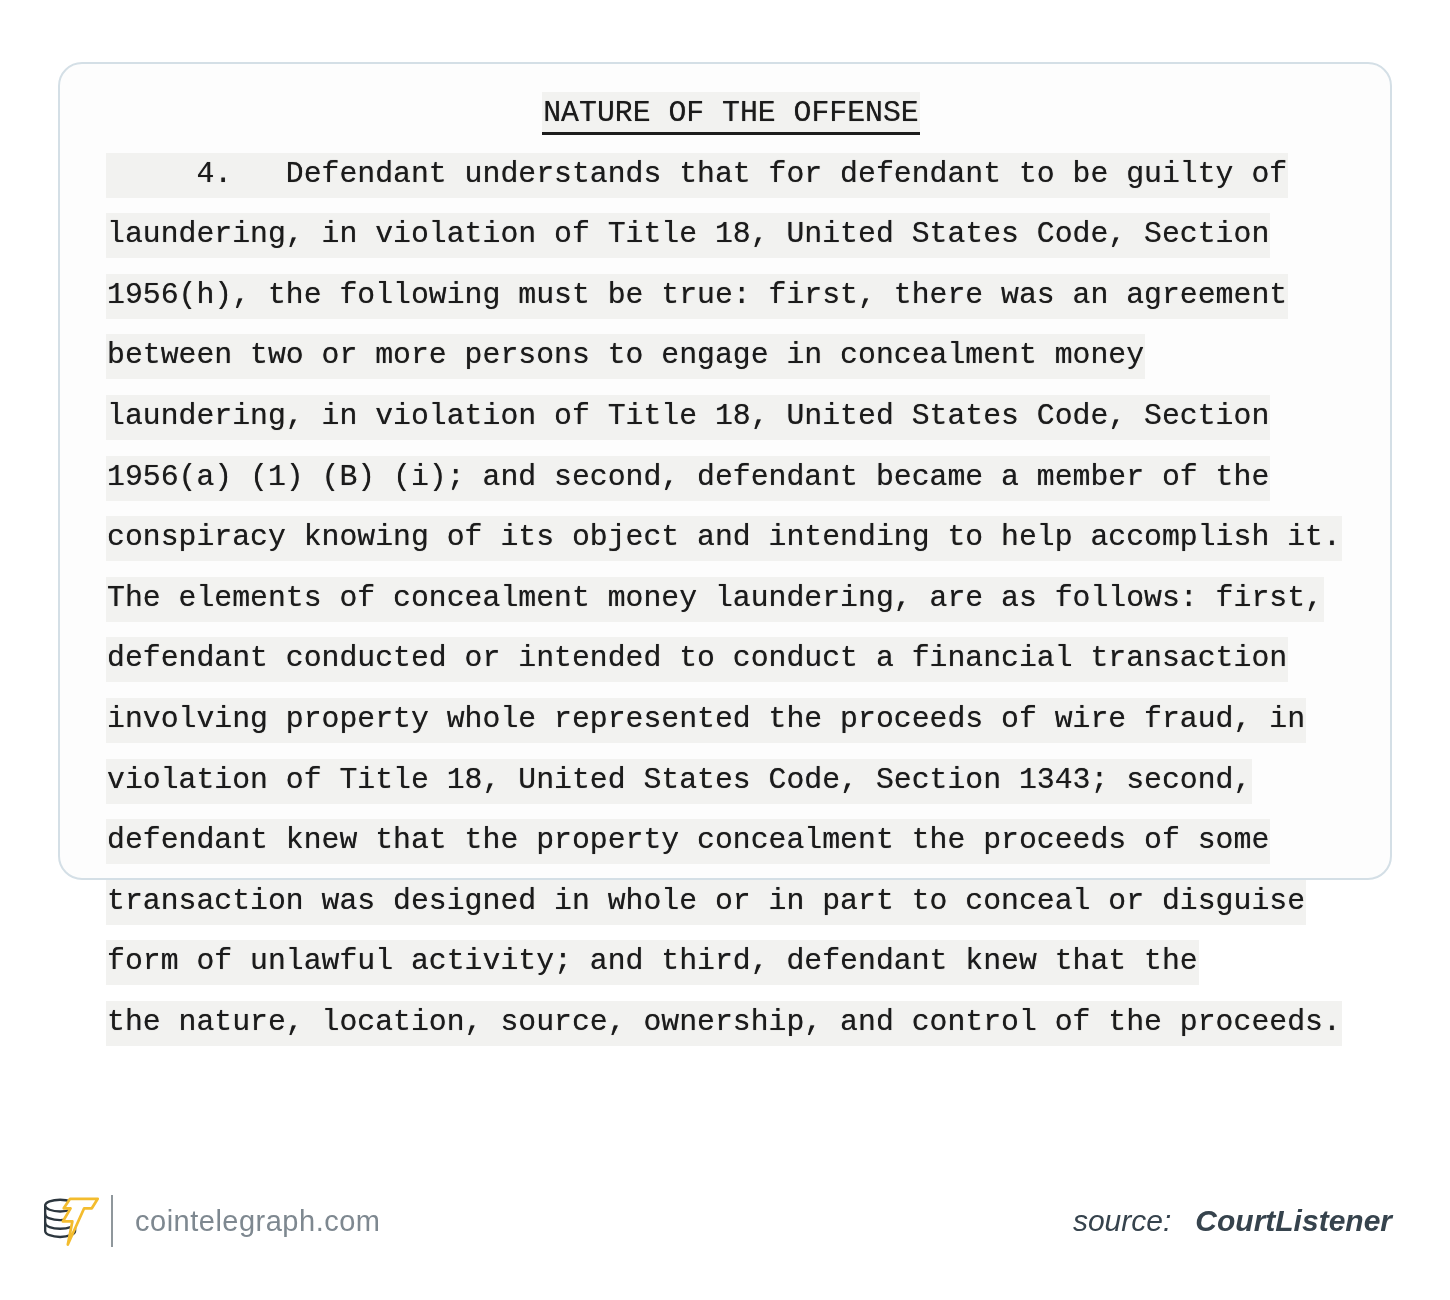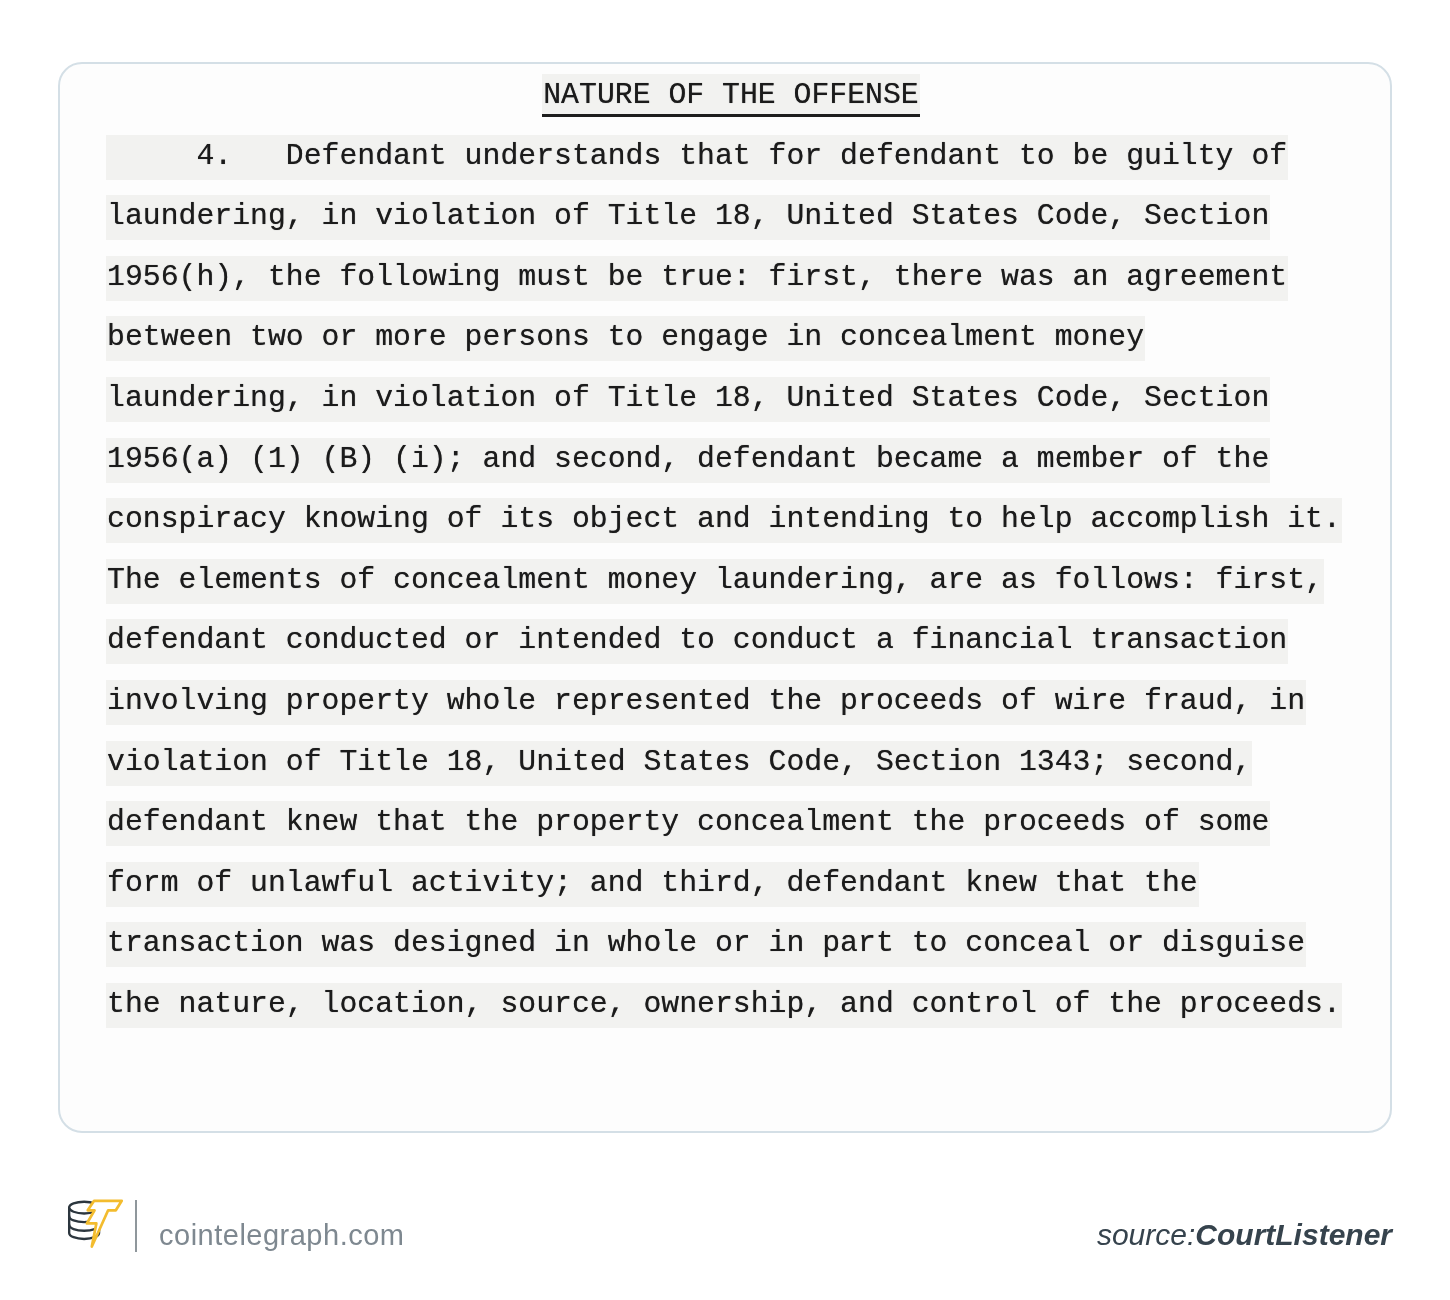--- a/index.html
+++ b/index.html
@@ -14,26 +14,26 @@
     overflow: hidden;
     font-family: "Liberation Sans", sans-serif;
   }
 
   
   .card {
     position: absolute;
     left: 58px;
     top: 62px;
     width: 1334px;
-    height: 1071px;
+    height: 818px;
     box-sizing: border-box;
     background: #fdfdfd;
     border: 2px solid #d4dfe6;
     border-radius: 24px;
-    padding: 1px 34px 29px 46px;
+    padding: 19px 34px 29px 46px;
   }
   .doc {
     font-family: "Liberation Mono", monospace;
     font-size: 29.8px;
     line-height: 60.6px;
     color: #1b1b1b;
     text-shadow: 0 0 0.7px rgba(27,27,27,0.75);
   }
   .doc .line {
     white-space: pre;
@@ -46,26 +46,26 @@
     text-align: center;
   }
   .doc .title-line > span {
     border-bottom: 3px solid #1d1d1d;
     padding-bottom: 2px;
   }
 
   
   .footer {
     position: absolute;
-    left: 66px;
+    left: 42px;
     right: 58px;
     top: 1190px;
     height: 62px;
     display: flex;
-    align-items: flex-end;
+    align-items: center;
   }
   .logo {
     width: 58px;
     height: 58px;
     flex: 0 0 auto;
   }
   .footer-divider {
     width: 2px;
     height: 52px;
     background: #8f979c;
@@ -80,21 +80,21 @@
   }
   .footer-spacer { flex: 1 1 auto; }
   .source-credit {
     font-style: italic;
     font-size: 30px;
     color: #36434d;
     white-space: nowrap;
   }
   .source-credit .source-label {
     font-weight: 400;
-    margin-right: 0;
+    margin-right: 24px;
   }
   .source-credit .source-name {
     font-weight: 700;
     margin-top: 28px;
   }
 </style>
 </head>
 <body>
 
 <div class="card">
@@ -105,22 +105,22 @@
     <div class="line"><span>1956(h), the following must be true: first, there was an agreement</span></div>
     <div class="line"><span>between two or more persons to engage in concealment money</span></div>
     <div class="line"><span>laundering, in violation of Title 18, United States Code, Section</span></div>
     <div class="line"><span>1956(a) (1) (B) (i); and second, defendant became a member of the</span></div>
     <div class="line"><span>conspiracy knowing of its object and intending to help accomplish it.</span></div>
     <div class="line"><span>The elements of concealment money laundering, are as follows: first,</span></div>
     <div class="line"><span>defendant conducted or intended to conduct a financial transaction</span></div>
     <div class="line"><span>involving property whole represented the proceeds of wire fraud, in</span></div>
     <div class="line"><span>violation of Title 18, United States Code, Section 1343; second,</span></div>
     <div class="line"><span>defendant knew that the property concealment the proceeds of some</span></div>
+    <div class="line"><span>transaction was designed in whole or in part to conceal or disguise</span></div>
     <div class="line"><span>form of unlawful activity; and third, defendant knew that the</span></div>
-    <div class="line"><span>transaction was designed in whole or in part to conceal or disguise</span></div>
     <div class="line"><span>the nature, location, source, ownership, and control of the proceeds.</span></div>
   </div>
 </div>
 
 <div class="footer">
   <svg class="logo" viewBox="0 0 64 60" aria-hidden="true">
 
     <g fill="#ffffff" stroke="#2c363e" stroke-width="2.6" stroke-linecap="round">
       <path d="M3.5 13 V41 c0 3.7 7.4 6.6 16.5 6.6 s16.5 -2.9 16.5 -6.6 V13"></path>
       <path d="M3.5 22.5 c0 3.7 7.4 6.6 16.5 6.6 s16.5 -2.9 16.5 -6.6" fill="none"></path>

